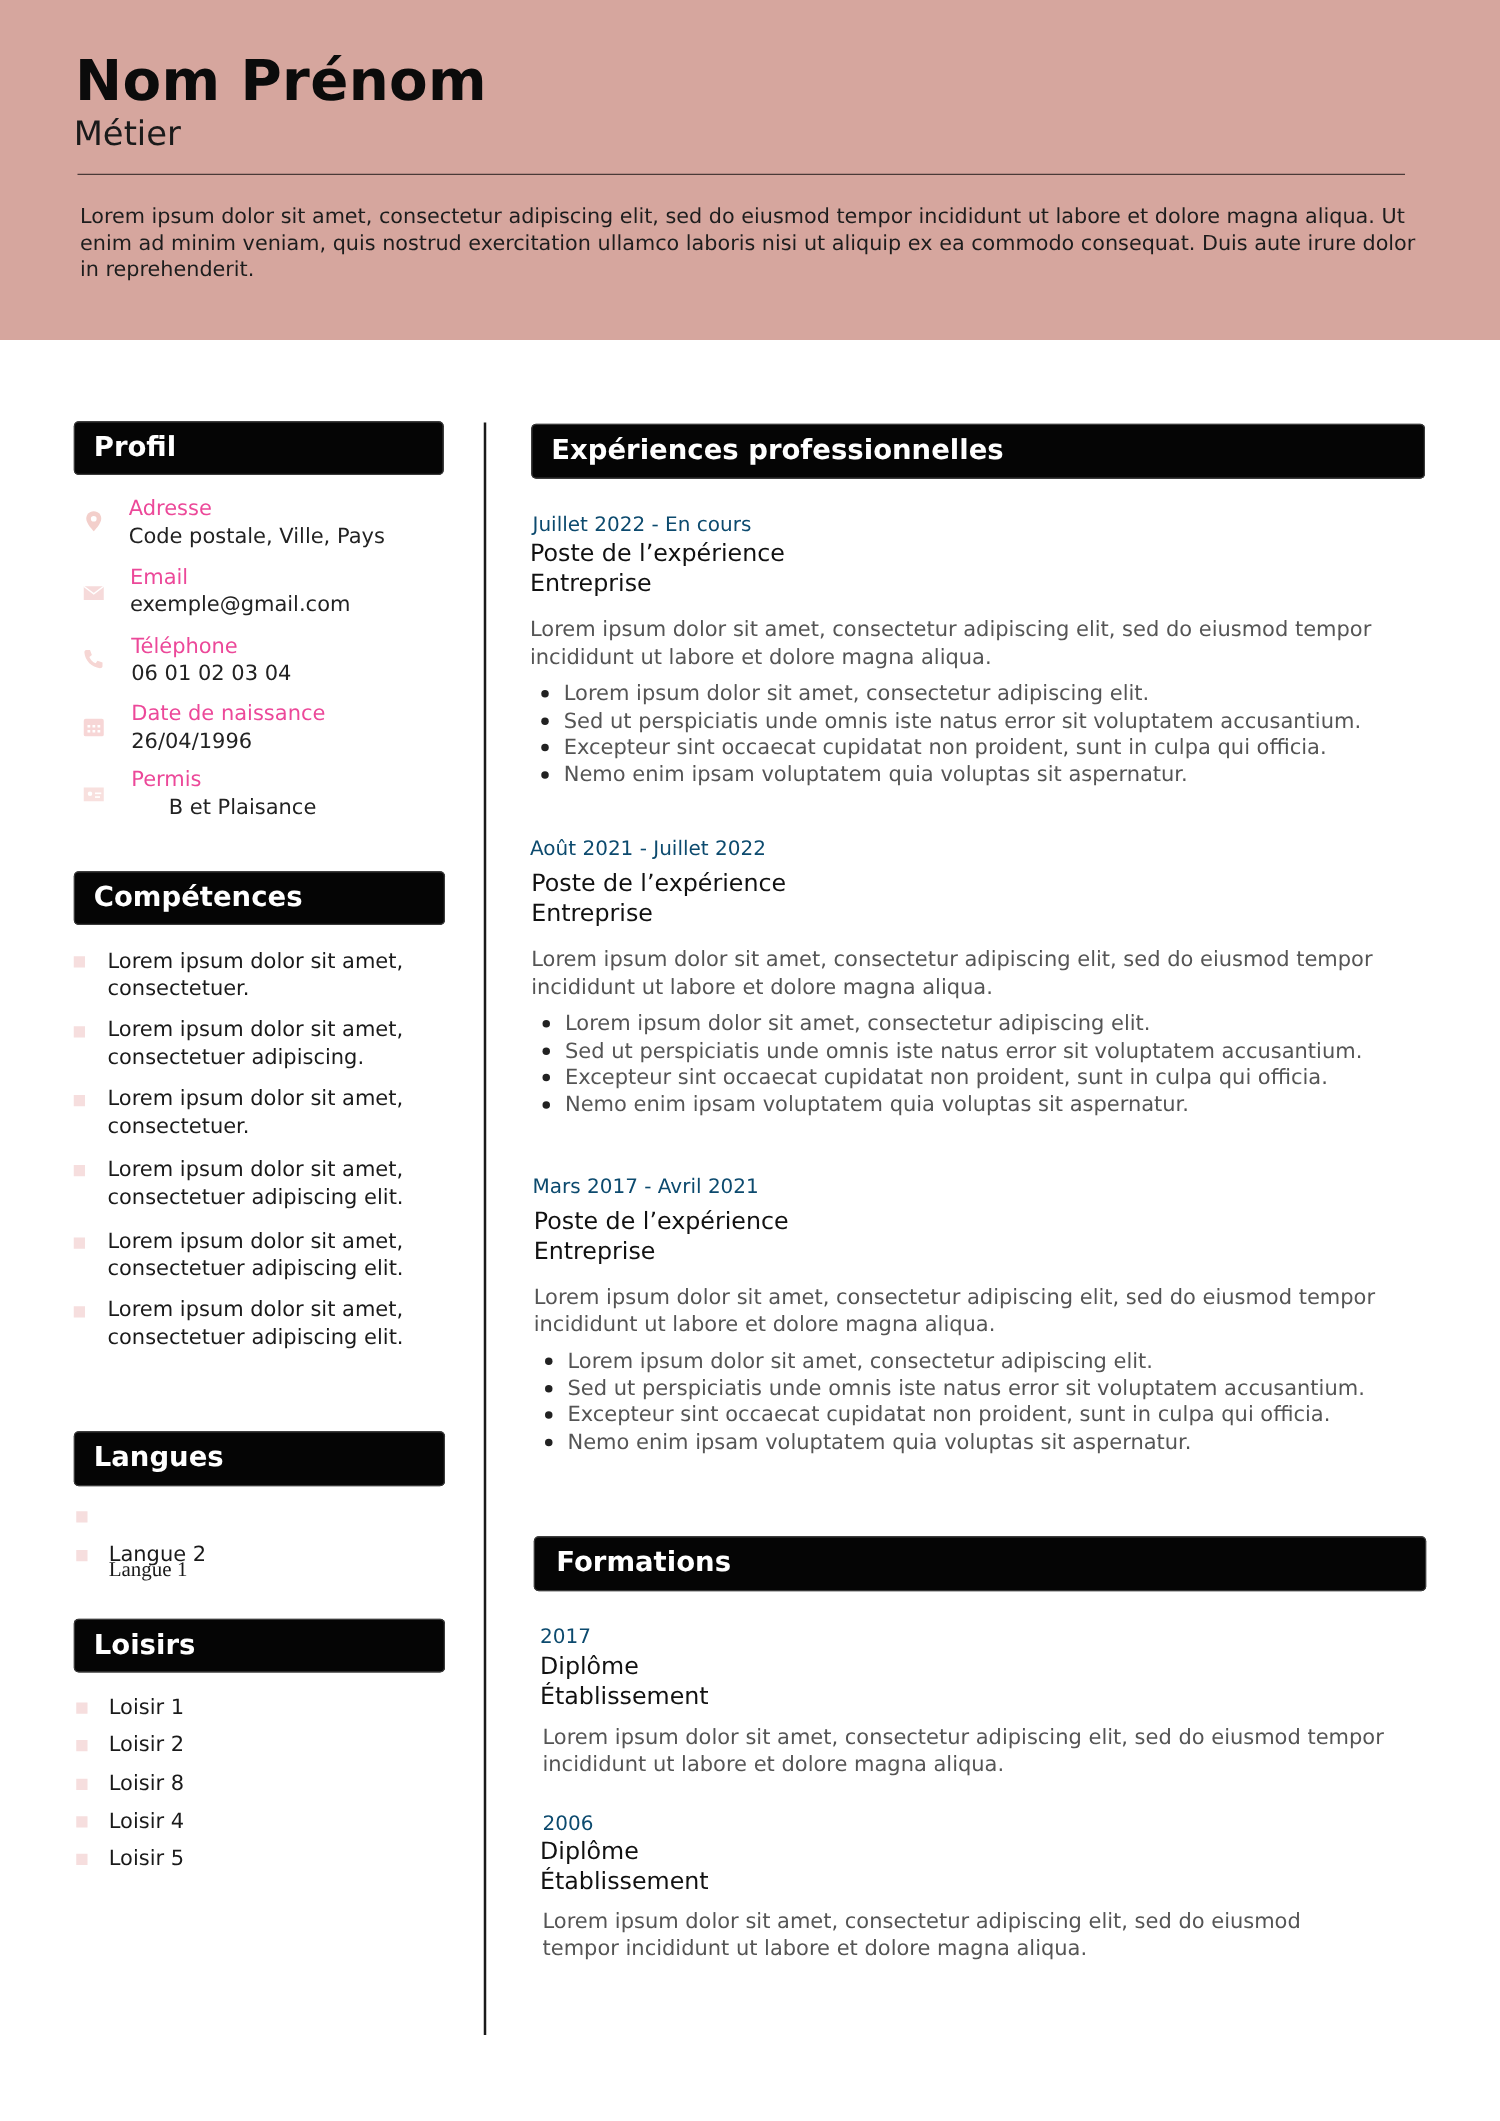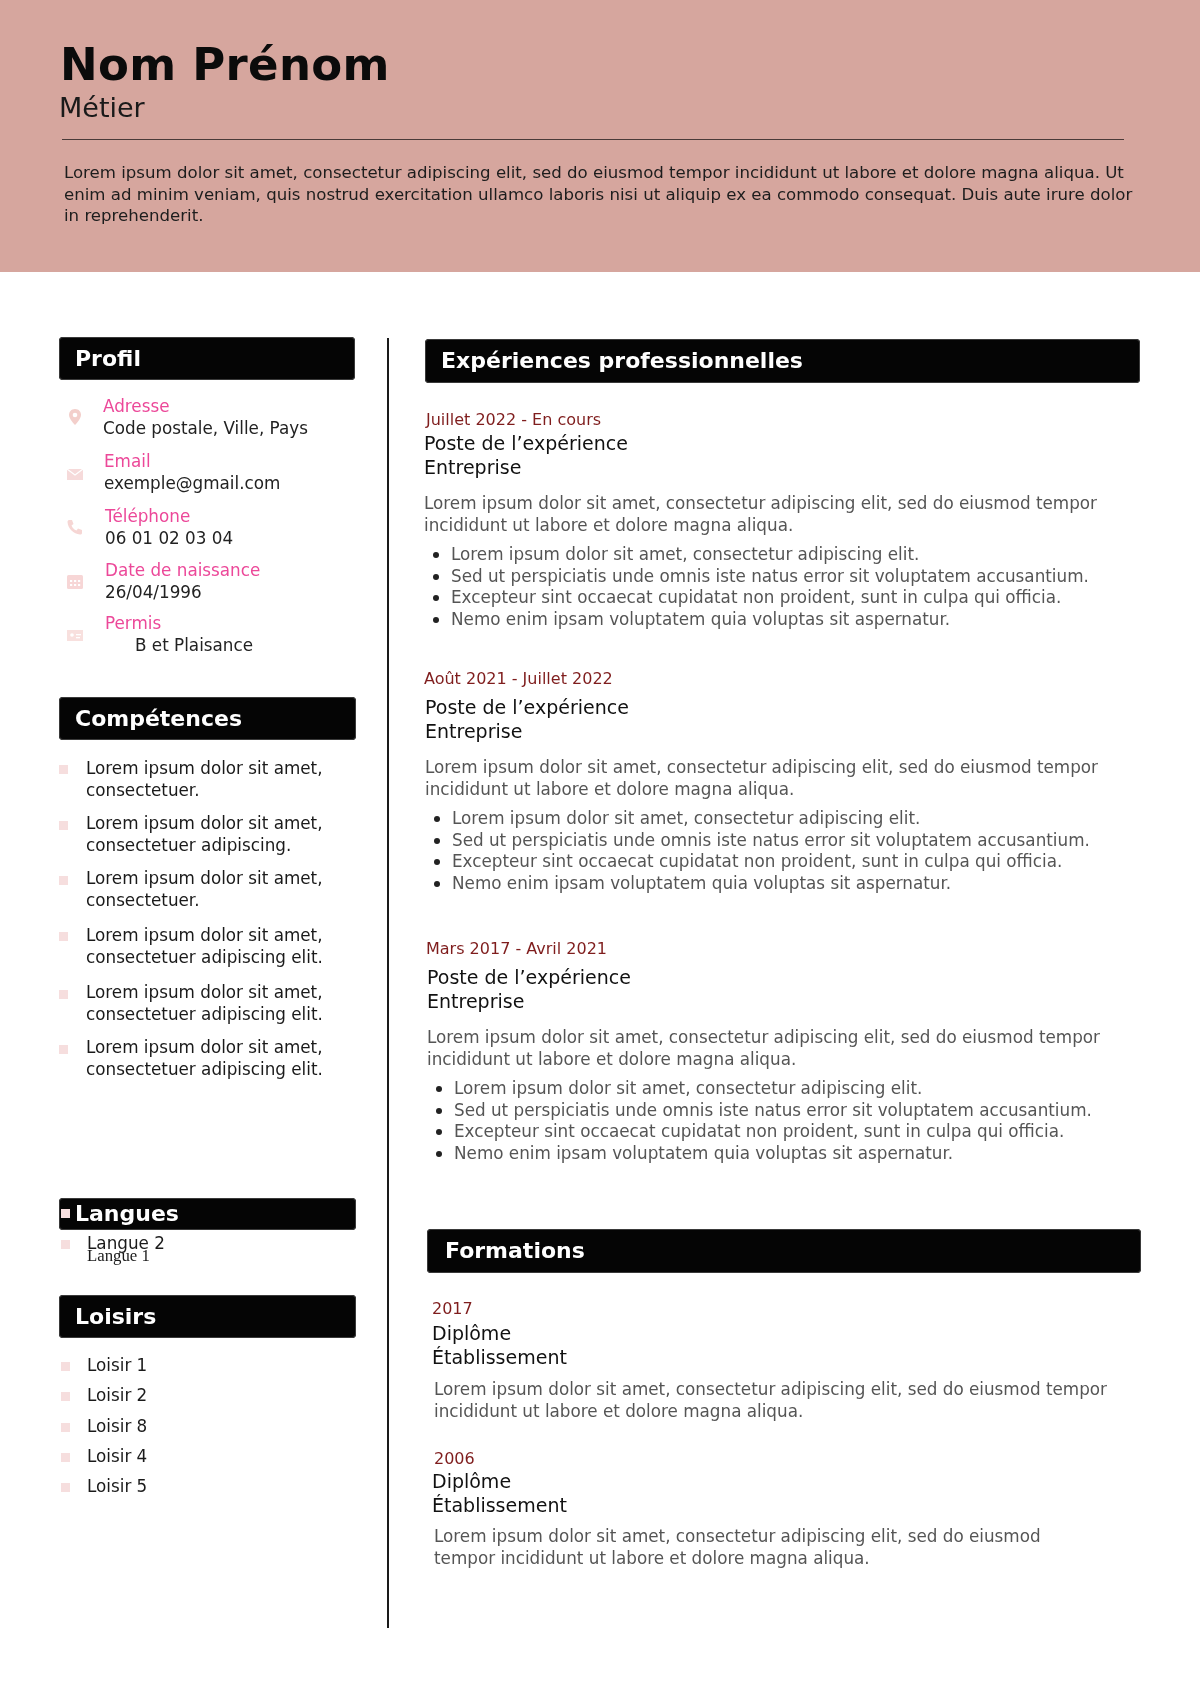--- a/index.html
+++ b/index.html
@@ -13,21 +13,21 @@
   #summary { left: 64px; top: 162px; width: 1070px; font-size: 16.6px; line-height: 21.7px; color: #1d1d1d; }
   .bar { position: absolute; background: #050505; border-radius: 4px; color: #fff; font-weight: bold; box-shadow: 0 0 0 1px #3a3a3a inset; }
   .bar span { position: absolute; left: 16px; top: 50%; transform: translateY(-52%); font-size: 22px; }
   #divider { left: 387px; top: 338px; width: 2px; height: 1290px; background: #1a1a1a; }
   .picon { position: absolute; left: 66px; width: 18px; height: 18px; }
   .plabel { position: absolute; left: 103px; font-size: 16.8px; color: #ec4899; }
   .pvalue { position: absolute; left: 103px; font-size: 16.8px; color: #222; }
   .sq { position: absolute; width: 9px; height: 9px; background: #f6dede; }
   .sk { position: absolute; left: 86px; font-size: 16.8px; line-height: 22px; color: #1a1a1a; width: 270px; }
   .li { position: absolute; left: 87px; font-size: 16.8px; color: #1a1a1a; }
-  .date { position: absolute; font-size: 16px; color: #7f1d1d; }
+  .date { position: absolute; font-size: 16px; color: #0c4a6e; }
   .etitle { position: absolute; font-size: 19px; color: #111; }
   .edesc { position: absolute; font-size: 16.8px; line-height: 22px; color: #555; width: 700px; }
   .bul { position: absolute; font-size: 16.8px; line-height: 21.7px; color: #555; }
   .bul li { list-style: none; position: relative; padding-left: 27px; }
   .bul li::before { content: ""; position: absolute; left: 9px; top: 8px; width: 6px; height: 6px; border-radius: 50%; background: #222; }
 </style>
 </head>
 <body>
 
 <div id="header" class="abs"></div>
@@ -116,21 +116,21 @@
     <div>Lorem ipsum dolor sit amet,</div>
     <div>consectetuer adipiscing elit.</div>
   </div>
 
 <div class="sq" style="left:59px;top:1045px;"></div>
 <div class="sk" style="top:1036px;">
     <div>Lorem ipsum dolor sit amet,</div>
     <div>consectetuer adipiscing elit.</div>
   </div>
 
-<div class="bar" style="left:59px;top:1198px;width:297px;height:32px;">
+<div class="bar" style="left:59px;top:1145px;width:297px;height:44px;">
   <span>Langues</span>
 </div>
 <div class="sq" style="left:61px;top:1209px;"></div>
 <div class="li" style="top:1246px;font-family:Liberation Serif, serif;">Langue 1</div>
 <div class="sq" style="left:61px;top:1240px;"></div>
 <div class="li" style="top:1233px;">Langue 2</div>
 
 <div class="bar" style="left:59px;top:1295px;width:297px;height:43px;">
   <span>Loisirs</span>
 </div>

